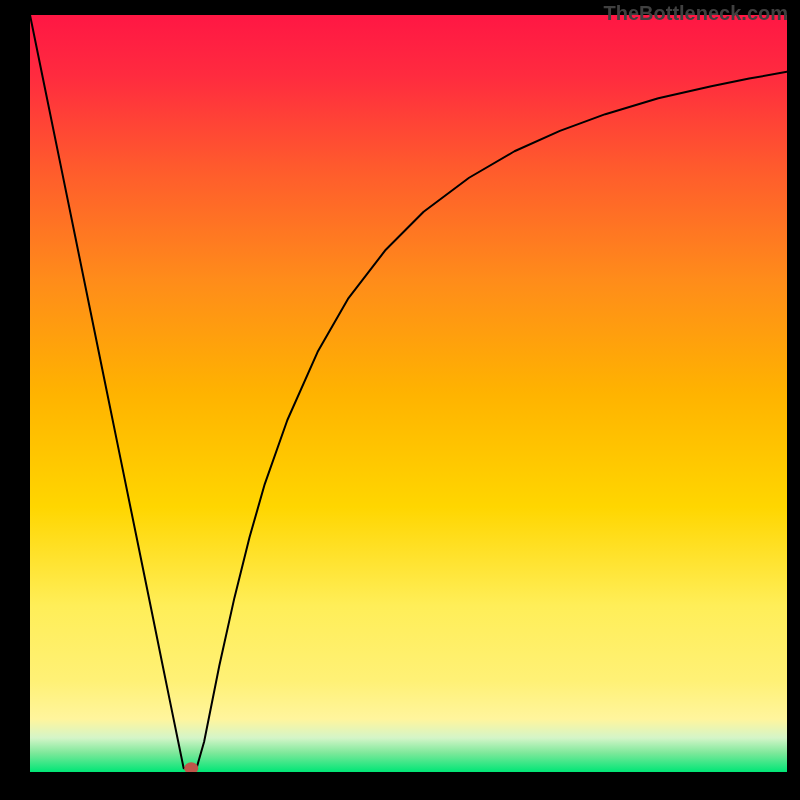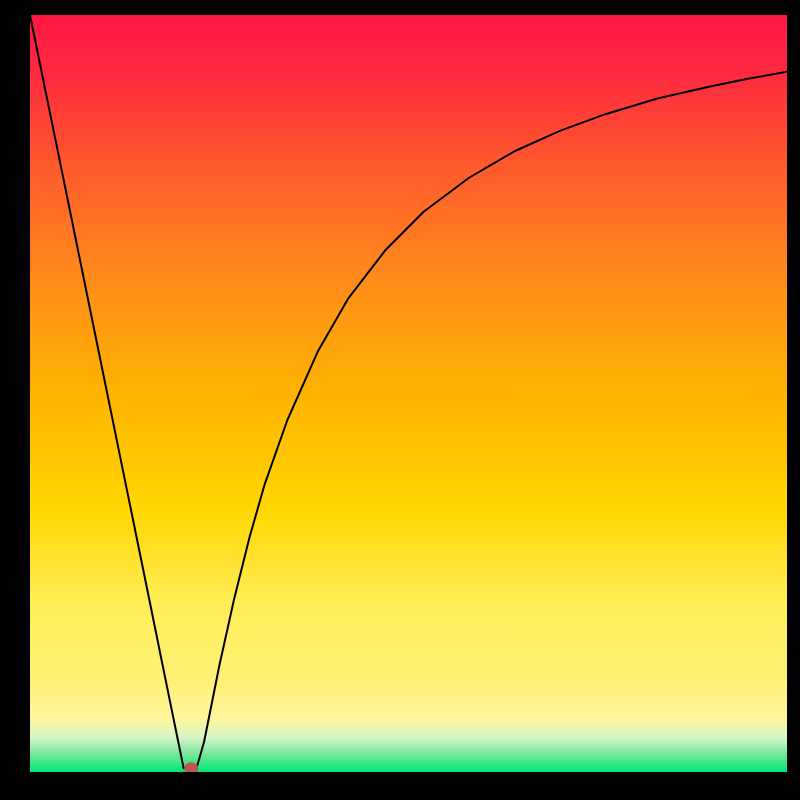--- a/index.html
+++ b/index.html
@@ -6,20 +6,21 @@
     body { width: 800px; height: 800px; overflow: hidden; font-family: Arial, sans-serif; }
     .container { width: 800px; height: 800px; background: #000; position: relative; }
     .plot-area { position: absolute; left: 30px; top: 15px; width: 757px; height: 757px; }
     .watermark-link { position: absolute; top: 2px; right: 12px; font-size: 20px; font-weight: bold; color: #404040; text-decoration: none; z-index: 10; }
     svg { display: block; }
   </style>
 </head>
 <body>
 
 <div class="container">
+  <a class="watermark-link">TheBottleneck.com</a>
   <div class="plot-area">
     <svg id="chart-svg" width="757" height="757" viewBox="0 0 757 757">
       <defs>
         <linearGradient id="bg-grad" x1="0" y1="0" x2="0" y2="1">
             <stop offset="0%" stop-color="#ff1744"></stop>
             <stop offset="8%" stop-color="#ff2b3f"></stop>
             <stop offset="20%" stop-color="#ff5a2d"></stop>
             <stop offset="35%" stop-color="#ff8c1a"></stop>
             <stop offset="50%" stop-color="#ffb300"></stop>
             <stop offset="65%" stop-color="#ffd600"></stop>

